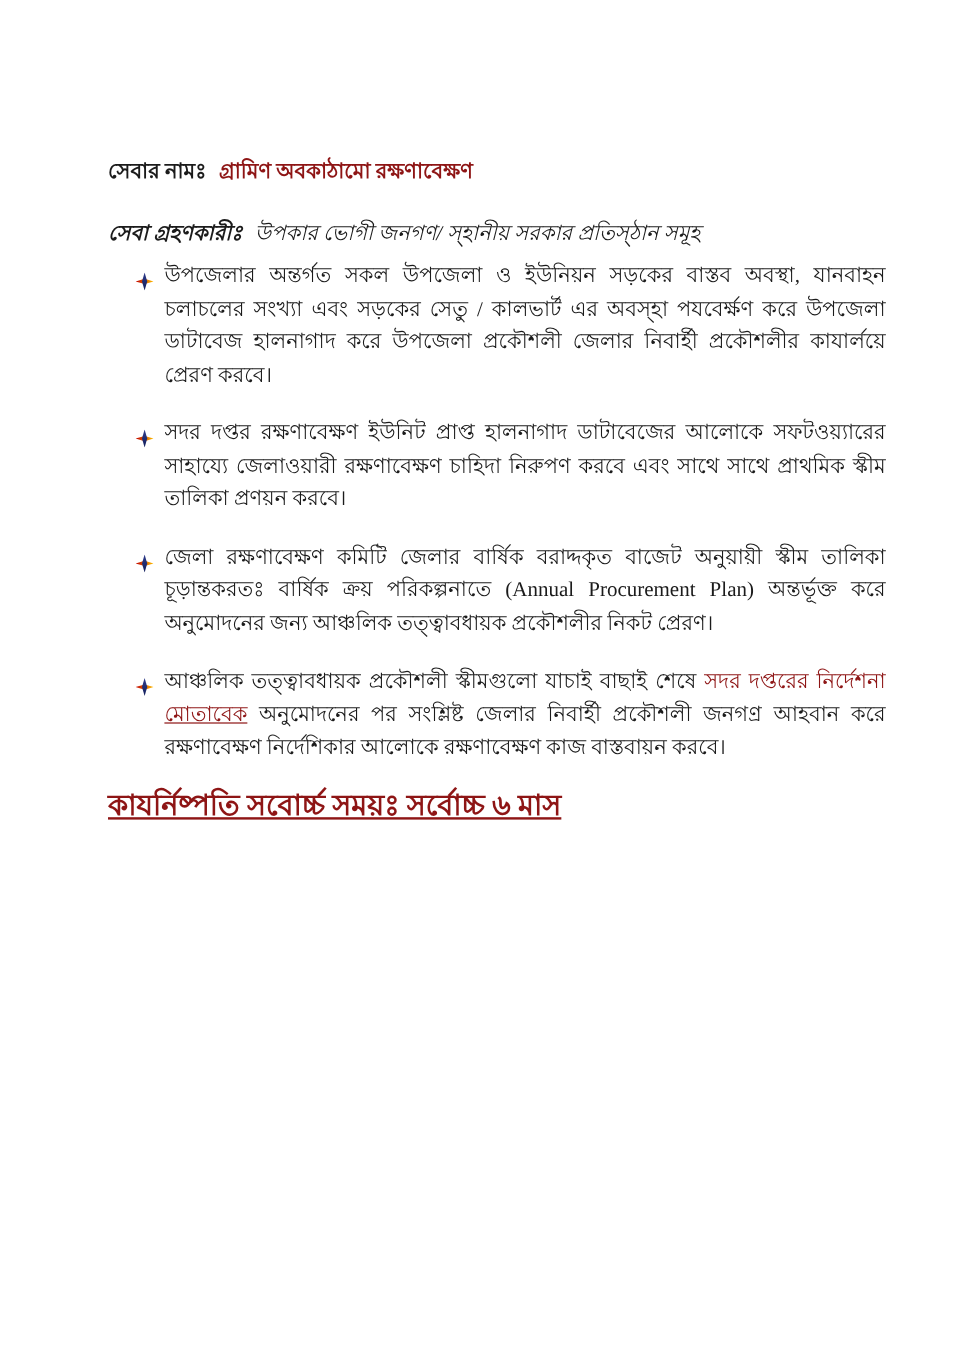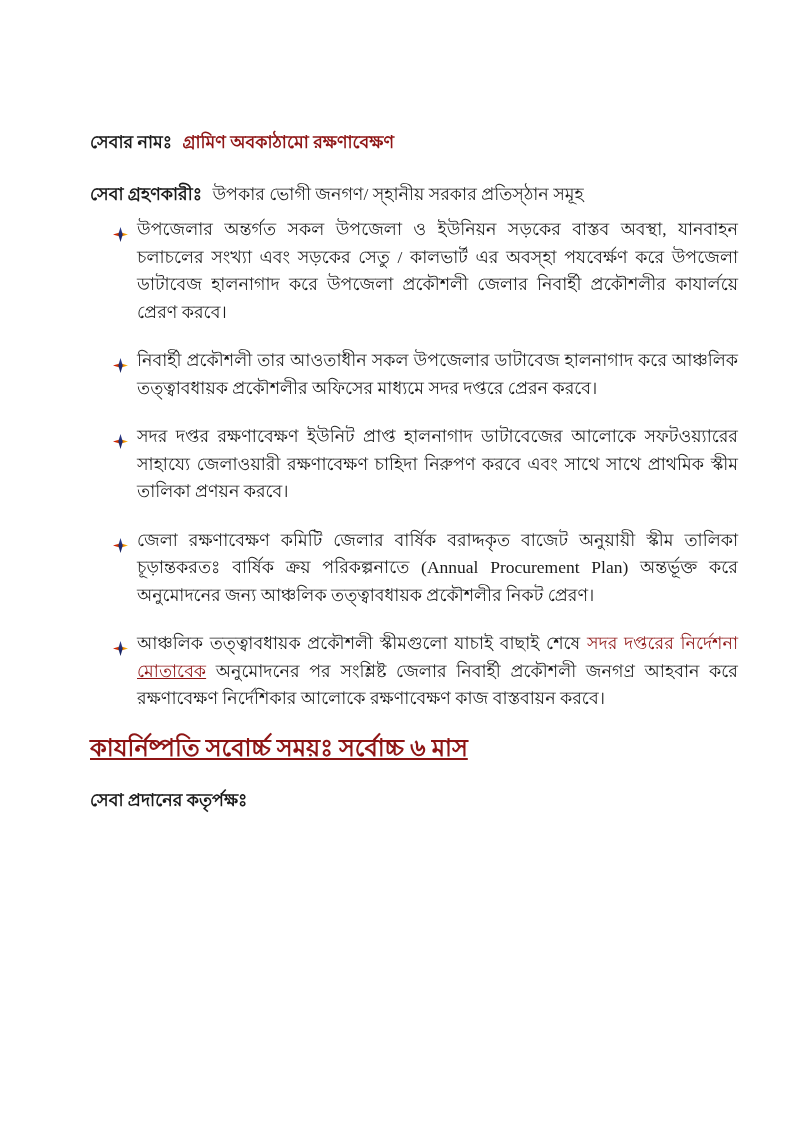--- a/index.html
+++ b/index.html
@@ -15,21 +15,21 @@
     font-size: 17.5px;
     line-height: 28px;
     padding: 128px 62px 40px 90px;
     overflow: hidden;
   }
   .bold { font-weight: bold; }
   .red { color: #8e1515; }
   .u { text-decoration: underline; }
   .label { margin-right: 6px; }
   .line { margin: 0; }
-  .recipient-line { margin-top: 24px; }
+  .recipient-line { margin-top: 24px; font-style: italic; }
   .steps-heading { margin-top: 22px; }
   ul.steps {
     list-style: none;
     margin-top: 8px;
   }
   ul.steps li {
     position: relative;
     padding-left: 47px;
     margin-bottom: 21px;
     text-align: justify;
@@ -88,29 +88,20 @@
       </span>
       <span class="step-text">উপজেলার অন্তর্গত সকল উপজেলা ও ইউনিয়ন সড়কের বাস্তব অবস্থা, যানবাহন চলাচলের সংখ্যা এবং সড়কের সেতু / কালভার্ট এর অবস্হা পযবের্ক্ষণ করে উপজেলা ডাটাবেজ হালনাগাদ করে উপজেলা প্রকৌশলী জেলার  নিবার্হী প্রকৌশলীর কাযার্লয়ে প্রেরণ  করবে।</span>
     </li>
     <li>
       <span class="bullet-icon">
         <svg width="15" height="15" viewBox="0 0 24 24">
             <polygon points="0,12 12,8.5 24,12 12,15.5" fill="url(#bh)"></polygon>
             <polygon points="12,0 15.5,12 12,24 8.5,12" fill="url(#bv)"></polygon>
           </svg>
       </span>
-      <span class="step-text">নিবার্হী প্রকৌশলী তার আওতাধীন সকল উপজেলার ডাটাবেজ হালনাগাদ করে আঞ্চলিক তত্ত্বাবধায়ক প্রকৌশলীর অফিসের মাধ্যমে সদর দপ্তরে প্রেরন করবে।</span>
-    </li>
-    <li>
-      <span class="bullet-icon">
-        <svg width="15" height="15" viewBox="0 0 24 24">
-            <polygon points="0,12 12,8.5 24,12 12,15.5" fill="url(#bh)"></polygon>
-            <polygon points="12,0 15.5,12 12,24 8.5,12" fill="url(#bv)"></polygon>
-          </svg>
-      </span>
       <span class="step-text">সদর দপ্তর রক্ষণাবেক্ষণ ইউনিট প্রাপ্ত হালনাগাদ ডাটাবেজের আলোকে সফটওয়্যারের সাহায্যে জেলাওয়ারী রক্ষণাবেক্ষণ চাহিদা নিরুপণ করবে এবং সাথে সাথে প্রাথমিক স্কীম তালিকা প্রণয়ন করবে।</span>
     </li>
     <li>
       <span class="bullet-icon">
         <svg width="15" height="15" viewBox="0 0 24 24">
             <polygon points="0,12 12,8.5 24,12 12,15.5" fill="url(#bh)"></polygon>
             <polygon points="12,0 15.5,12 12,24 8.5,12" fill="url(#bv)"></polygon>
           </svg>
       </span>
       <span class="step-text">জেলা রক্ষণাবেক্ষণ কমিটি জেলার বার্ষিক বরাদ্দকৃত বাজেট অনুয়ায়ী স্কীম তালিকা চূড়ান্তকরতঃ বার্ষিক ক্রয় পরিকল্পনাতে (Annual Procurement Plan) অন্তর্ভূক্ত করে অনুমোদনের জন্য আঞ্চলিক তত্ত্বাবধায়ক প্রকৌশলীর নিকট প্রেরণ।</span>
@@ -125,18 +116,15 @@
       <span class="step-text">
         <span>আঞ্চলিক তত্ত্বাবধায়ক প্রকৌশলী স্কীমগুলো যাচাই বাছাই শেষে </span><span class="red">সদর দপ্তরের নির্দেশনা </span><span class="red u">মোতাবেক</span><span> অনুমোদনের পর সংশ্লিষ্ট জেলার নিবার্হী প্রকৌশলী জনগণ্র আহবান করে রক্ষণাবেক্ষণ নির্দেশিকার আলোকে রক্ষণাবেক্ষণ কাজ বাস্তবায়ন করবে।</span>
       </span>
     </li>
   </ul>
 
   <p class="line deadline-heading">
     <span class="bold red u">কাযর্নিষ্পতি সবোর্চ্চ সময়ঃ সর্বোচ্চ ৬ মাস</span>
   </p>
 
-  <p class="line authority-heading">
-    <span class="bold">সেবা প্রদানের কতৃর্পক্ষঃ</span>
-  </p>
 
 
 </div>
 
 </body></html>

